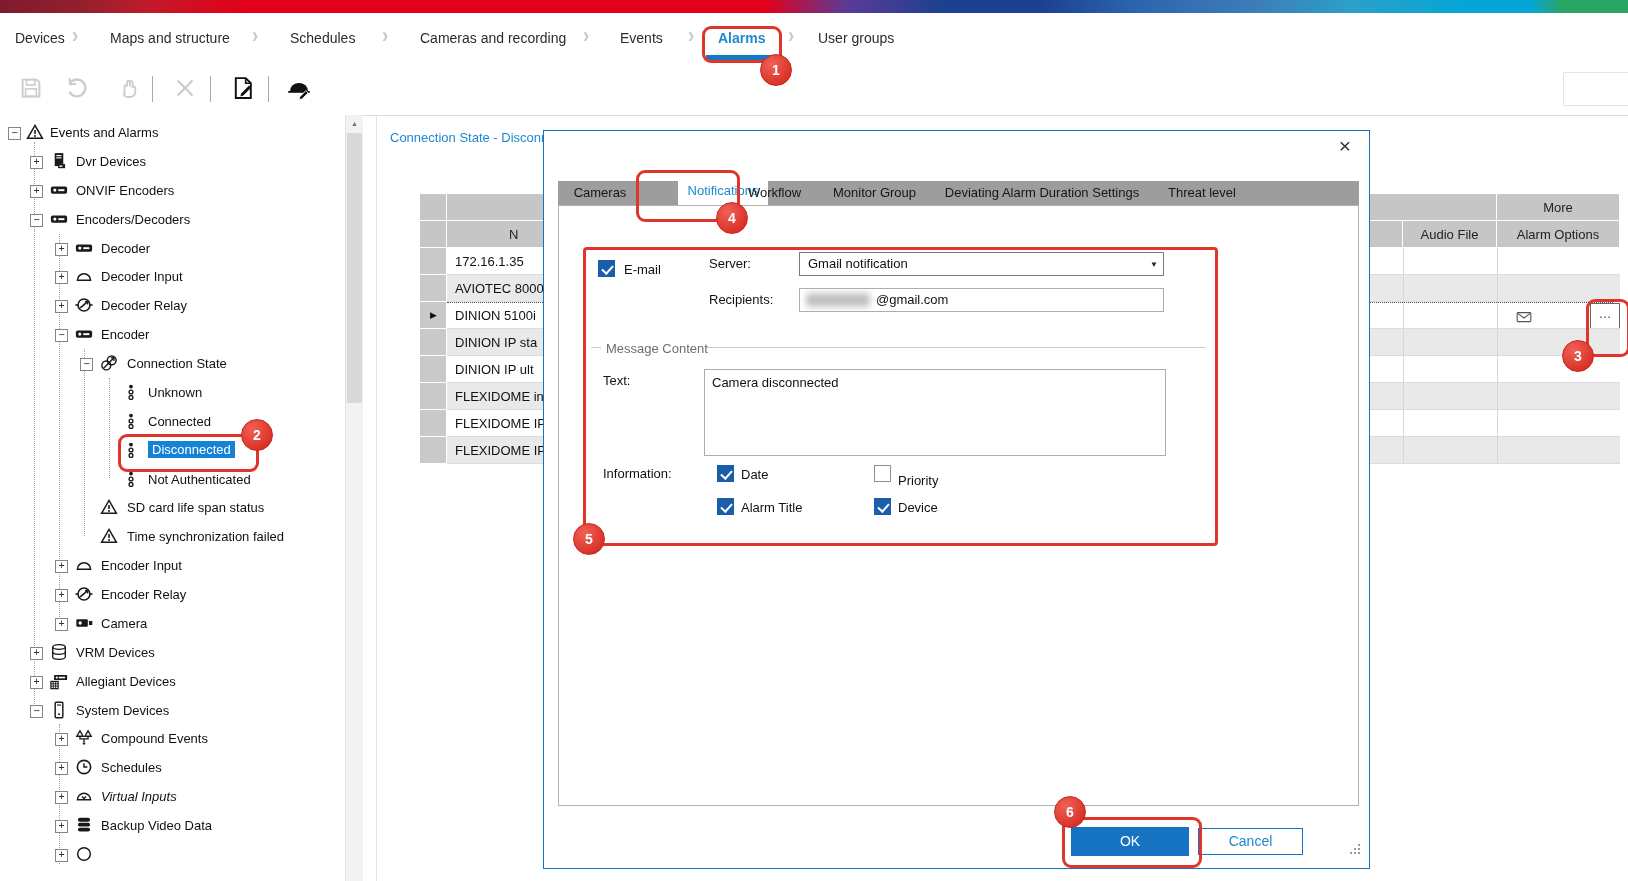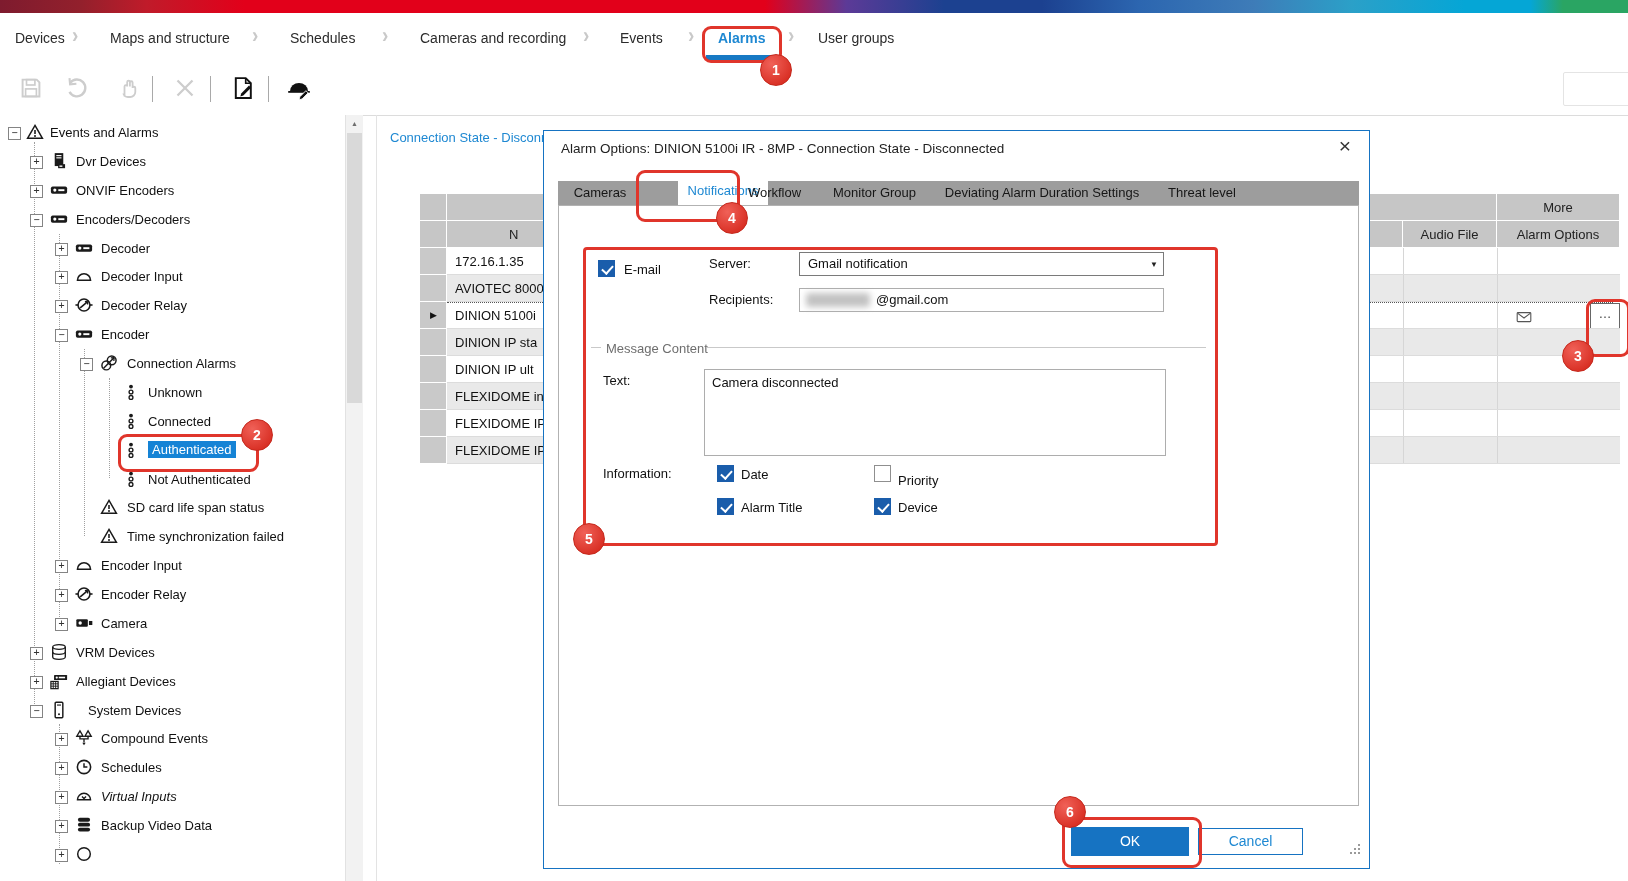--- a/index.html
+++ b/index.html
@@ -237,21 +237,21 @@
         <div class="lbl" style="left: 101px;">Encoder</div>
       </div>
       <div class="tree-row" style="top: 234.04px;">
         <div class="expander" style="left: 80px;">−</div>
         <div style="position: absolute; left: 100px; top: 5px;"><svg width="18" height="18" viewBox="0 0 16 16" xmlns="http://www.w3.org/2000/svg">
             <circle cx="5.6" cy="10.2" r="3.9" fill="none" stroke="currentColor" stroke-width="1.3"></circle>
             <circle cx="10.4" cy="5.6" r="3.9" fill="none" stroke="currentColor" stroke-width="1.3"></circle>
             <line x1="3.2" y1="12.6" x2="12.4" y2="3.4" stroke="currentColor" stroke-width="1.3"></line>
             <path d="M12.6 3.2 l-3 0.3 M12.6 3.2 l-0.3 3" fill="none" stroke="currentColor" stroke-width="1.1"></path>
           </svg></div>
-        <div class="lbl" style="left: 127px;">Connection Alarms</div>
+        <div class="lbl" style="left: 127px;">Connection State</div>
       </div>
       <div class="tree-row" style="top: 262.92px;">
         <div style="position: absolute; left: 122px; top: 5px;"><svg width="18" height="18" viewBox="0 0 16 16" xmlns="http://www.w3.org/2000/svg">
             <circle cx="8" cy="3.2" r="1.7" fill="currentColor"></circle>
             <circle cx="8" cy="8" r="1.7" fill="none" stroke="currentColor" stroke-width="1.2"></circle>
             <circle cx="8" cy="12.8" r="1.7" fill="none" stroke="currentColor" stroke-width="1.2"></circle>
           </svg></div>
         <div class="lbl" style="left: 148px;">Unknown</div>
       </div>
       <div class="tree-row" style="top: 291.8px;">
@@ -261,21 +261,21 @@
             <circle cx="8" cy="12.8" r="1.7" fill="none" stroke="currentColor" stroke-width="1.2"></circle>
           </svg></div>
         <div class="lbl" style="left: 148px;">Connected</div>
       </div>
       <div class="tree-row" style="top: 320.68px;">
         <div style="position: absolute; left: 122px; top: 5px;"><svg width="18" height="18" viewBox="0 0 16 16" xmlns="http://www.w3.org/2000/svg">
             <circle cx="8" cy="3.2" r="1.7" fill="currentColor"></circle>
             <circle cx="8" cy="8" r="1.7" fill="none" stroke="currentColor" stroke-width="1.2"></circle>
             <circle cx="8" cy="12.8" r="1.7" fill="none" stroke="currentColor" stroke-width="1.2"></circle>
           </svg></div>
-        <div class="lbl sel" style="left: 148px;">Authenticated</div>
+        <div class="lbl sel" style="left: 148px;">Disconnected</div>
       </div>
       <div class="tree-row" style="top: 349.56px;">
         <div style="position: absolute; left: 122px; top: 5px;"><svg width="18" height="18" viewBox="0 0 16 16" xmlns="http://www.w3.org/2000/svg">
             <circle cx="8" cy="3.2" r="1.7" fill="currentColor"></circle>
             <circle cx="8" cy="8" r="1.7" fill="none" stroke="currentColor" stroke-width="1.2"></circle>
             <circle cx="8" cy="12.8" r="1.7" fill="none" stroke="currentColor" stroke-width="1.2"></circle>
           </svg></div>
         <div class="lbl" style="left: 148px;">Not Authenticated</div>
       </div>
       <div class="tree-row" style="top: 378.44px;">
@@ -341,21 +341,21 @@
           </svg></div>
         <div class="lbl" style="left: 76px;">Allegiant Devices</div>
       </div>
       <div class="tree-row" style="top: 580.6px;">
         <div class="expander" style="left: 30px;">−</div>
         <div style="position: absolute; left: 50px; top: 5px;"><svg width="18" height="18" viewBox="0 0 16 16" xmlns="http://www.w3.org/2000/svg">
             <rect x="4.6" y="1.2" width="6.8" height="13.6" rx="0.8" fill="none" stroke="currentColor" stroke-width="1.3"></rect>
             <line x1="6.2" y1="3.6" x2="9.8" y2="3.6" stroke="currentColor" stroke-width="1"></line>
             <circle cx="8" cy="11.8" r="0.9" fill="currentColor"></circle>
           </svg></div>
-        <div class="lbl" style="left: 88px;">System Devices</div>
+        <div class="lbl" style="left: 76px;">System Devices</div>
       </div>
       <div class="tree-row" style="top: 609.48px;">
         <div class="expander" style="left: 55px;">+</div>
         <div style="position: absolute; left: 75px; top: 5px;"><svg width="18" height="18" viewBox="0 0 16 16" xmlns="http://www.w3.org/2000/svg">
             <path d="M4.4 1.6 L7.2 6.4 H1.6 Z" fill="none" stroke="currentColor" stroke-width="1.2"></path>
             <path d="M11.6 1.6 L14.4 6.4 H8.8 Z" fill="none" stroke="currentColor" stroke-width="1.2"></path>
             <path d="M4.4 6.4 v2.4 h7.2 v-2.4 M8 8.8 v3.2" fill="none" stroke="currentColor" stroke-width="1.2"></path>
             <path d="M8 14.4 l-1.5-2.2 h3 z" fill="currentColor"></path>
           </svg></div>
         <div class="lbl" style="left: 101px;">Compound Events</div>
@@ -467,21 +467,20 @@
       <div class="t-row alt" style="top: 243px;">
         <div class="t-cell t-rowhead" style="left: 0px; top: 0px; width: 27px; height: 27px;"></div>
         <div class="t-cell t-name" style="left: 27px; top: 0px; width: 956px; height: 27px;">FLEXIDOME IP</div>
         <div class="t-cell" style="left: 983px; top: 0px; width: 94px; height: 27px; border-left: 1px solid rgb(214, 214, 214);"></div>
         <div class="t-cell" style="left: 1077px; top: 0px; width: 123px; height: 27px; border-left: 1px solid rgb(214, 214, 214);"></div>
         <div class="rowline" style="top: 26px;"></div>
       </div>
     </div>
 
   <div id="dialog" class="abs">
-    <div id="dlg-title">Alarm Options: DINION 5100i IR - 8MP - Connection State - Disconnected</div>
     <div id="dlg-close">×</div>
     <div id="tabstrip">
         <div class="tab" style="left: 0px; width: 84px;">Cameras</div>
         <div class="tab active" style="left: 84px; width: 90px;">Notifications</div>
         <div class="tab" style="left: 174px; width: 85px;">Workflow</div>
         <div class="tab" style="left: 259px; width: 115px;">Monitor Group</div>
         <div class="tab" style="left: 374px; width: 220px;">Deviating Alarm Duration Settings</div>
         <div class="tab" style="left: 594px; width: 100px;">Threat level</div>
       </div>
     <div id="contentbox"></div>

